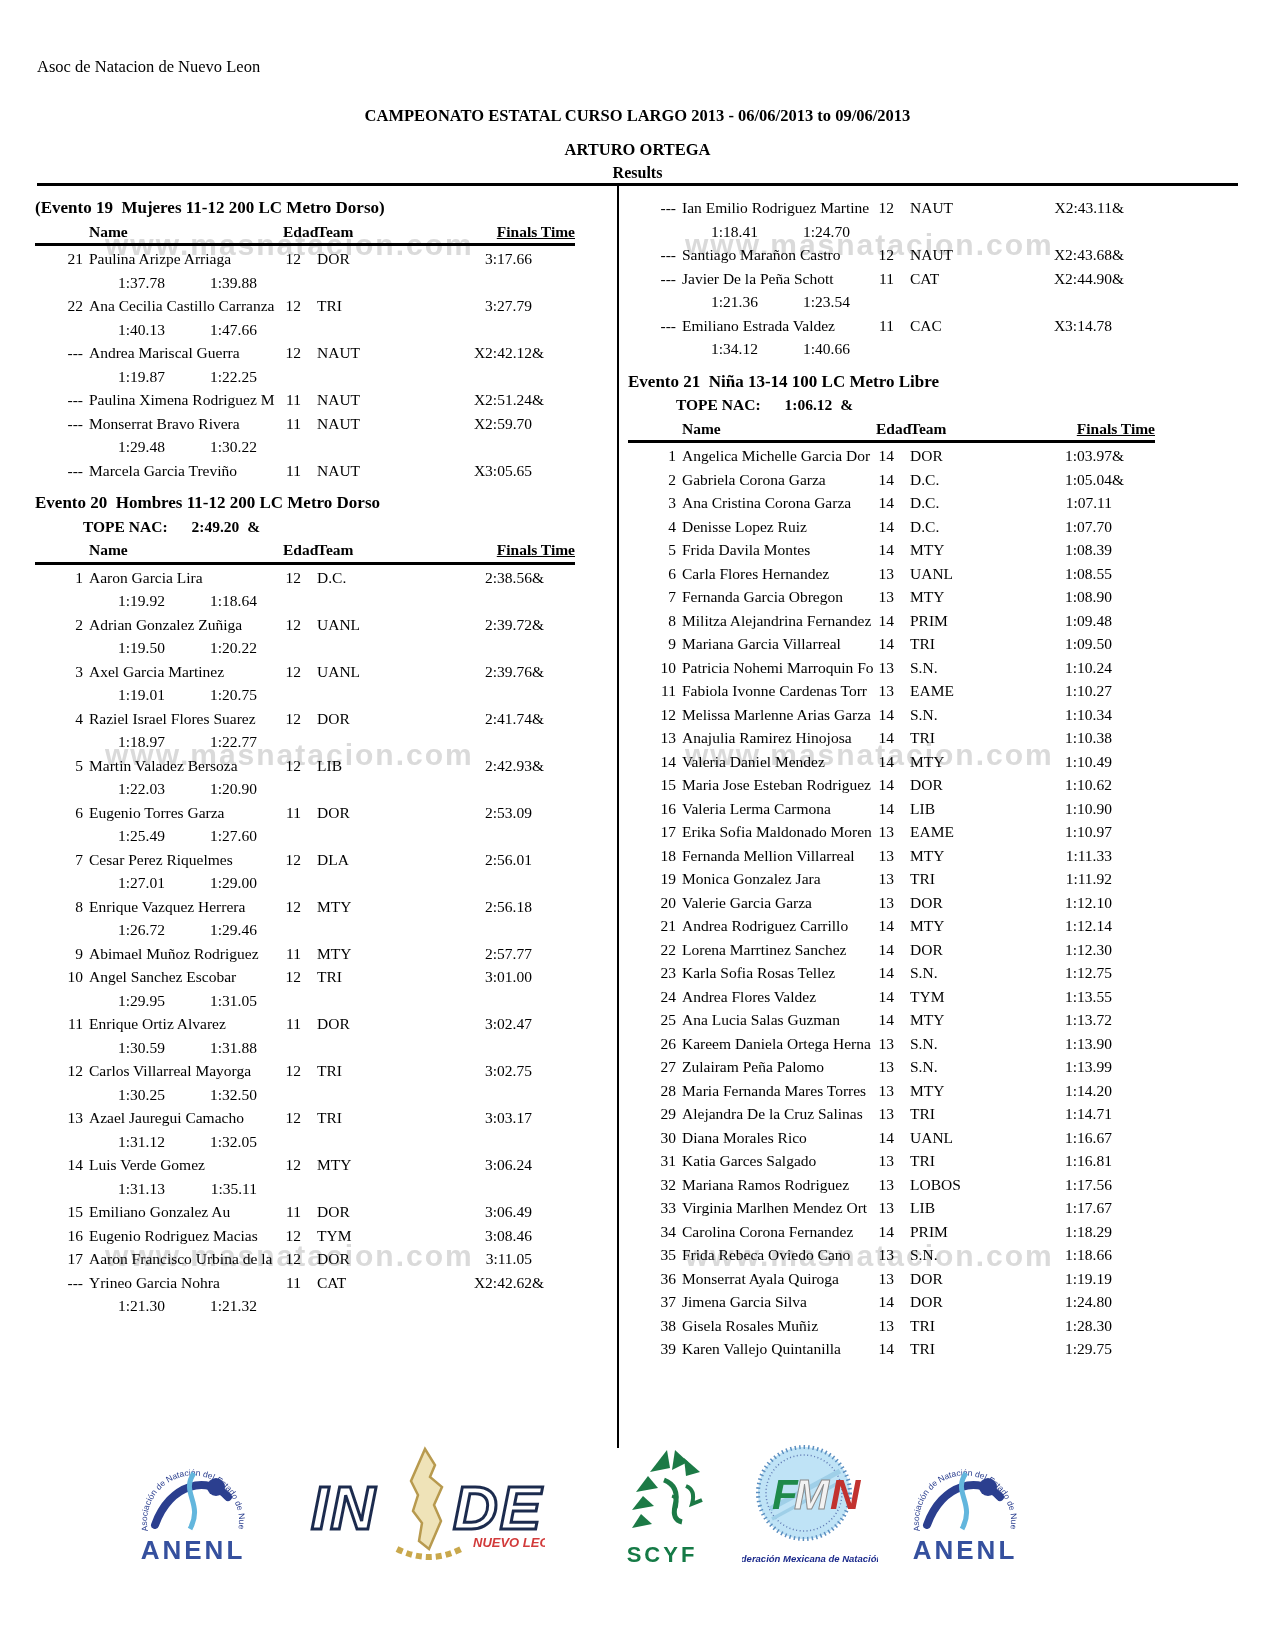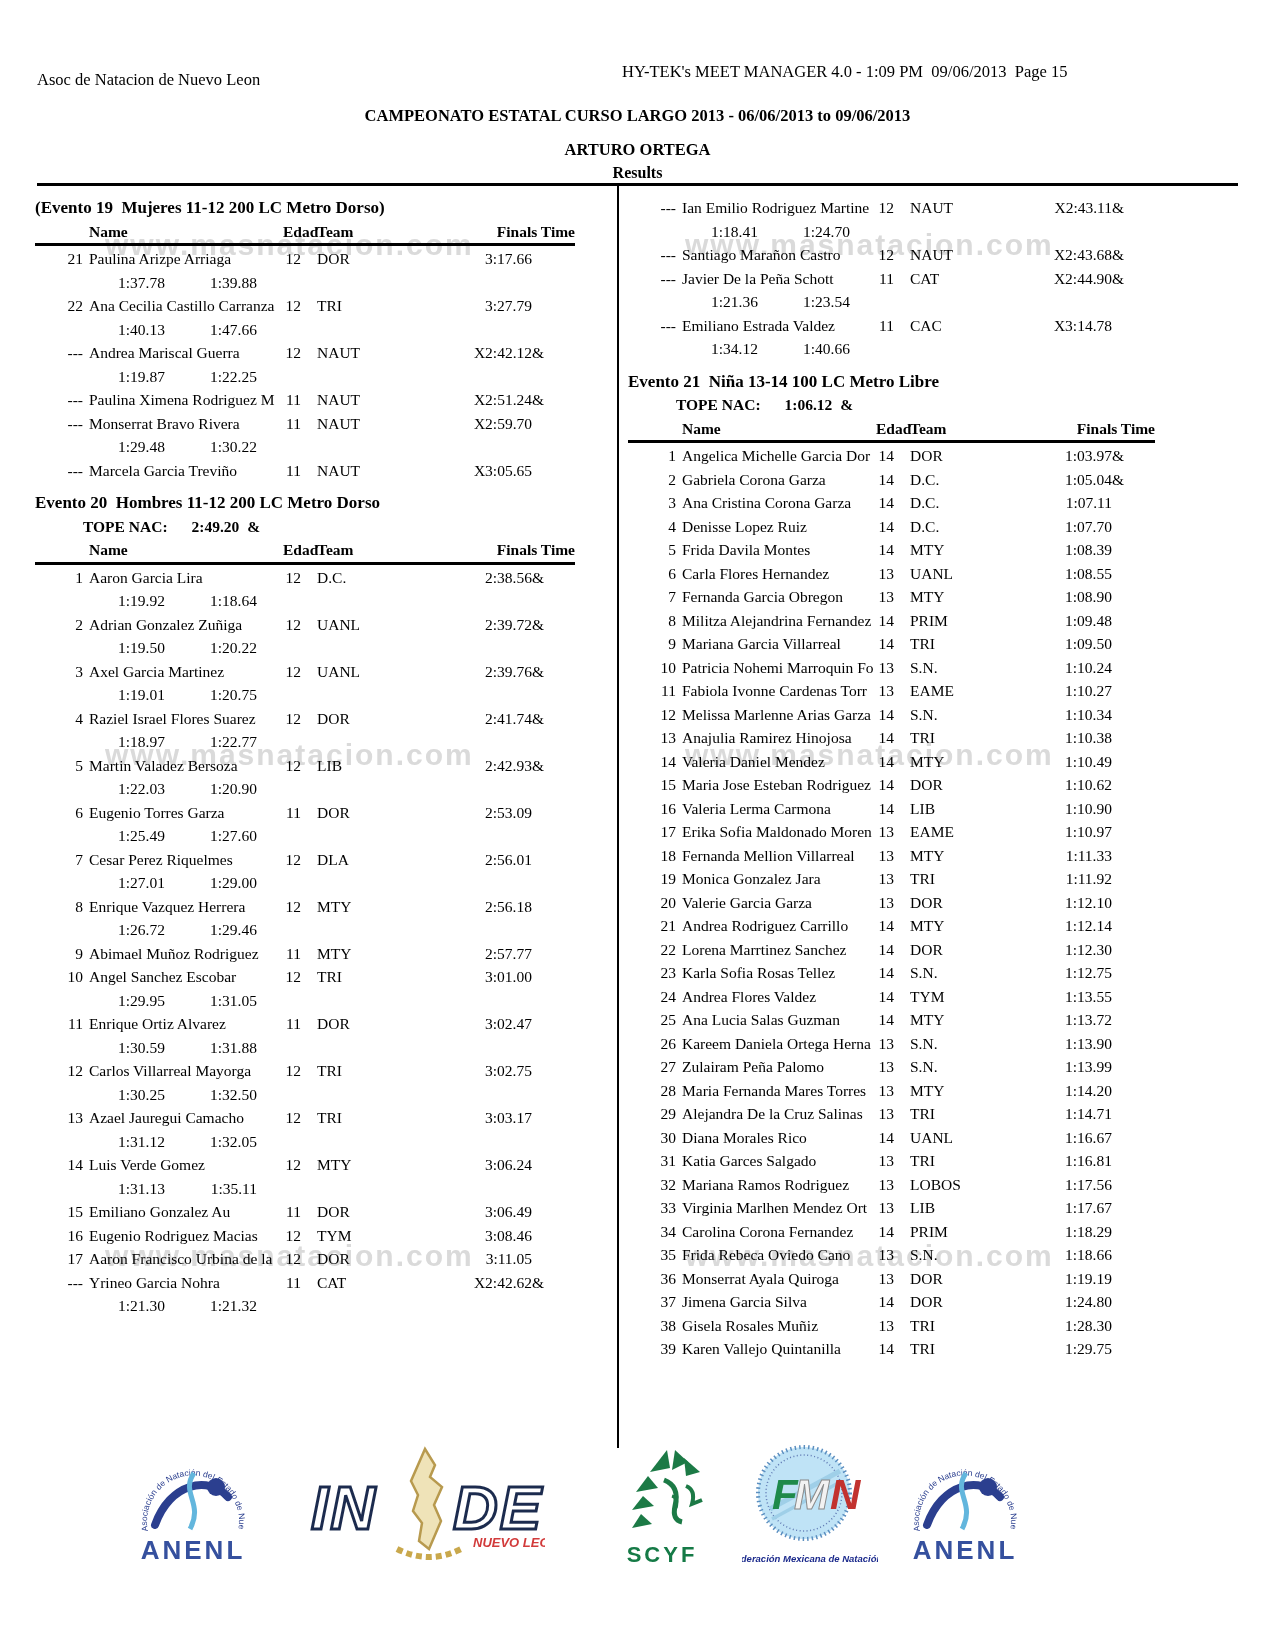--- a/index.html
+++ b/index.html
@@ -1,19 +1,19 @@
 <!DOCTYPE html>
 <html><head>
 <meta charset="utf-8">
 <style>
   html,body{margin:0;padding:0;background:#888;}
   .page{position:relative;width:1275px;height:1650px;background:#ffffff;margin:0 auto;
         font-family:"Liberation Serif",serif;color:#000;overflow:hidden;}
   
-  .hdr-left{position:absolute;left:37px;top:70px;font-size:16.5px;white-space:pre;}
+  .hdr-left{position:absolute;left:37px;top:57px;font-size:16.5px;white-space:pre;}
   .hdr-right{position:absolute;left:622px;top:62px;font-size:16.5px;white-space:pre;}
   .title-line{position:absolute;left:0;width:100%;text-align:center;font-weight:bold;font-size:16.5px;white-space:pre;}
   .t1{top:106px}.t2{top:115px}.t3{top:140px}.t4{top:164px;font-size:16px}
   .top-rule{position:absolute;left:37px;width:1201px;top:183px;height:3px;background:#000;}
   .divider{position:absolute;left:617px;top:186px;width:2px;height:1262px;background:#000;}
   
   .wm{position:absolute;z-index:0;color:#dadada;font-family:"Liberation Sans",sans-serif;
       font-weight:bold;font-size:30px;letter-spacing:2px;white-space:pre;}
   
   .col{position:absolute;top:196px;z-index:1;}
@@ -25,21 +25,21 @@
   .tope{font-weight:bold;font-size:15.5px;height:23.5px;line-height:23.5px;padding-left:48px;white-space:nowrap;}
   .tope .tope-val{margin-left:24px;}
   .tope .tope-q{margin-left:8px;}
   .line{display:flex;height:23.5px;line-height:23.5px;font-size:15.5px;white-space:nowrap;}
   .head{font-weight:bold;}
   .head-rule{height:3px;background:#000;margin-bottom:1px;}
   .place{width:48px;text-align:right;flex:none;}
   .name{margin-left:6px;width:194px;overflow:hidden;flex:none;}
   .edad{width:18px;text-align:right;flex:none;}
   .team{margin-left:16px;flex:1;overflow:hidden;}
-  .fin{text-align:right;}
+  .fin{text-align:right;text-decoration:underline;}
   .timewrap{flex:none;display:flex;padding-right:28px;}
   .head .timewrap{padding-right:0;}
   .qual{width:15px;flex:none;}
   .splits .s1{width:130px;text-align:right;flex:none;}
   .splits .s2{width:92px;text-align:right;flex:none;}
   
   .logo{position:absolute;z-index:1;}
   .anenl1{left:128px;top:1443px;}
   .inde{left:305px;top:1443px;}
   .scyf{left:612px;top:1446px;}
@@ -52,21 +52,20 @@
 <div class="page">
 
   <div class="wm" style="left:105px;top:228px">www.masnatacion.com</div>
   <div class="wm" style="left:105px;top:738px">www.masnatacion.com</div>
   <div class="wm" style="left:105px;top:1239px">www.masnatacion.com</div>
   <div class="wm" style="left:685px;top:228px">www.masnatacion.com</div>
   <div class="wm" style="left:685px;top:738px">www.masnatacion.com</div>
   <div class="wm" style="left:685px;top:1239px">www.masnatacion.com</div>
 
   <div class="hdr-left">Asoc de Natacion de Nuevo Leon</div>
-  <div class="hdr-right">HY-TEK's MEET MANAGER 4.0 - 1:09 PM  09/06/2013  Page 15</div>
   <div class="title-line t1">CAMPEONATO ESTATAL CURSO LARGO 2013 - 06/06/2013 to 09/06/2013</div>
   <div class="title-line t3">ARTURO ORTEGA</div>
   <div class="title-line t4">Results</div>
   <div class="top-rule"></div>
   <div class="divider"></div>
 
   <div class="col" id="col0">
       <div class="event-block">
         <div class="event-title">(Evento 19  Mujeres 11-12 200 LC Metro Dorso)</div>
         <div class="line head">

